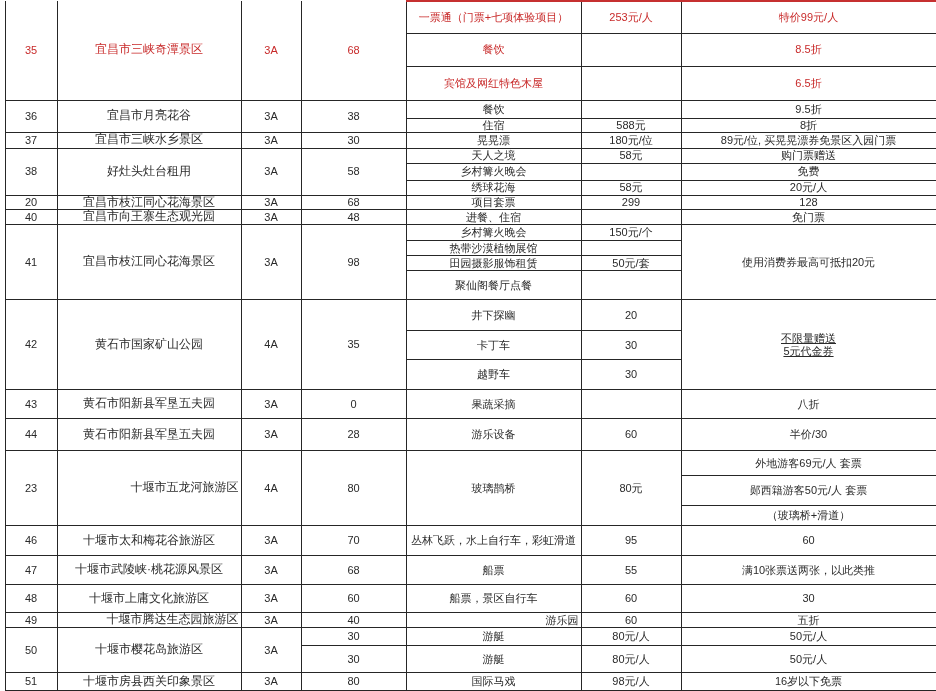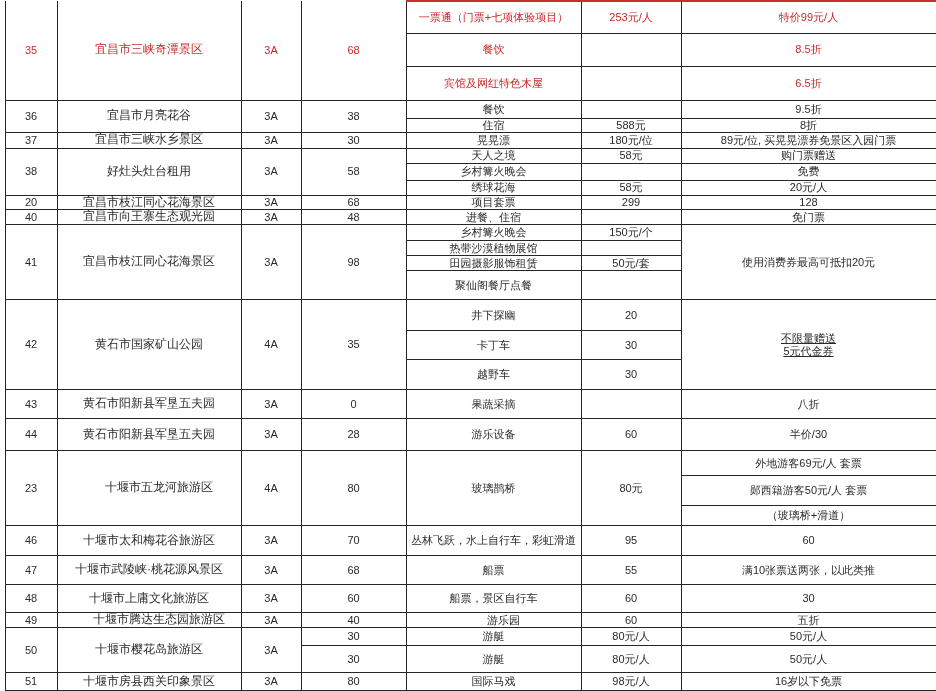--- a/index.html
+++ b/index.html
@@ -6,21 +6,21 @@
   body{width:936px;height:691px;overflow:hidden;font-family:"Liberation Sans",sans-serif;}
   table.grid{border-collapse:collapse;table-layout:fixed;width:936px;}
   td{border:1px solid #262626;text-align:center;vertical-align:middle;
      font-size:11px;color:#2a2a2a;padding:0 2px;line-height:1.15;overflow:hidden;}
   td.name{font-size:12px;}
   td.sl{border:none;border-right:1px solid #262626;border-top:1px solid #c2c2c2;padding:0;}
   tr.first td.sl{border-top:none;}
   td.notop{border-top:none;}
   td.redtop{border-top:2px solid #c63030;}
   td.red{color:#c82a2a;}
-  td.left{text-align:center;padding-left:22px;}
+  td.left{text-align:right;padding-left:22px;}
   td.preline{white-space:pre-line;text-decoration:underline;}
 </style>
 </head>
 <body>
 
 <table class="grid">
 <colgroup>
   <col style="width:5px">
       <col style="width:52px">
       <col style="width:184px">

